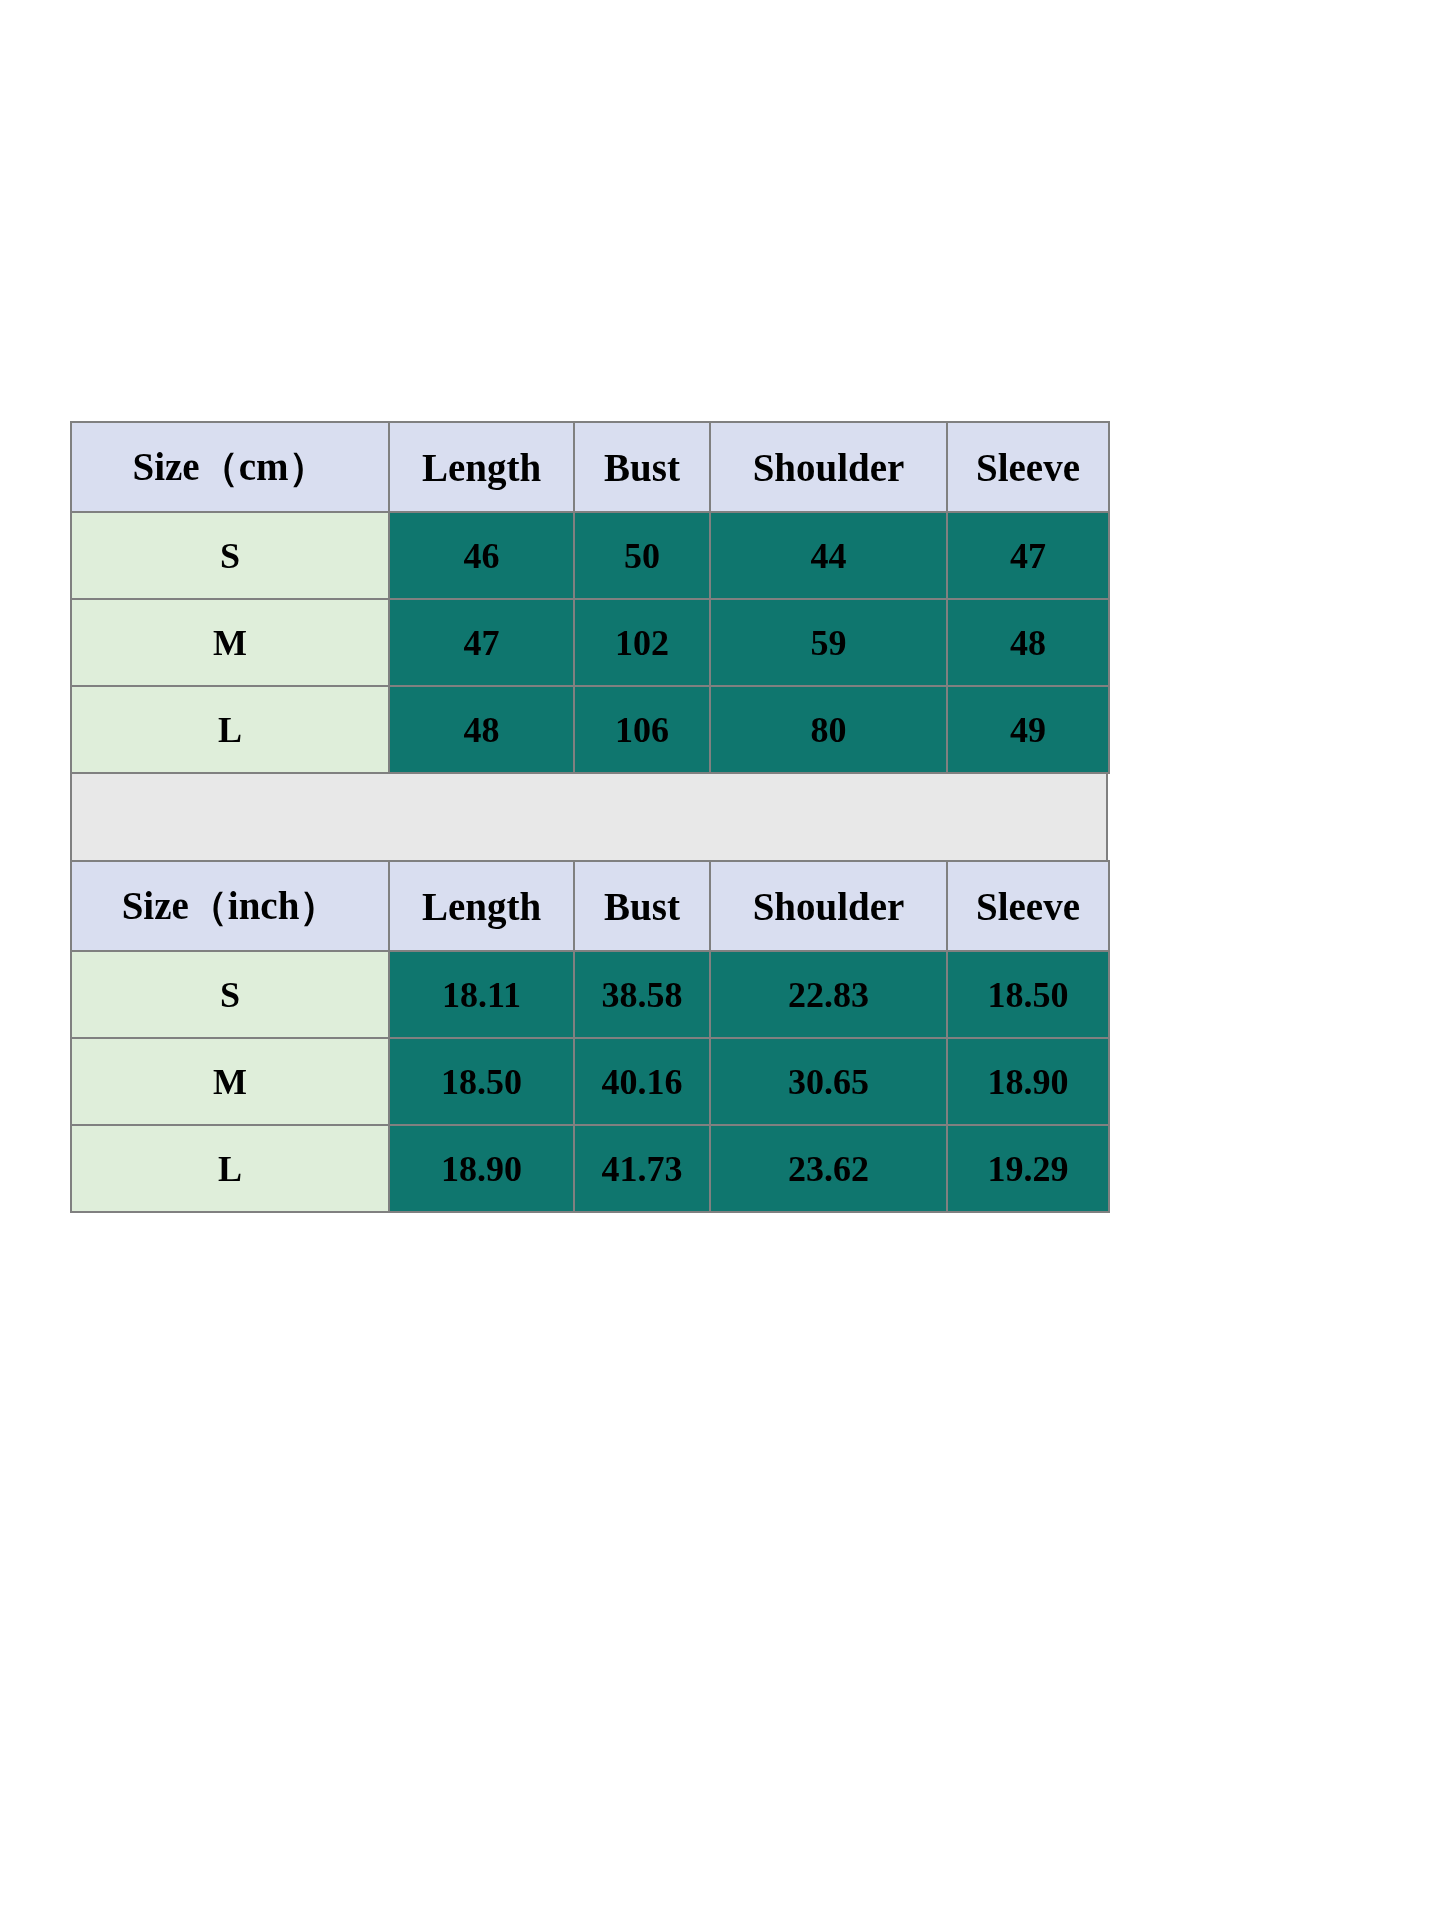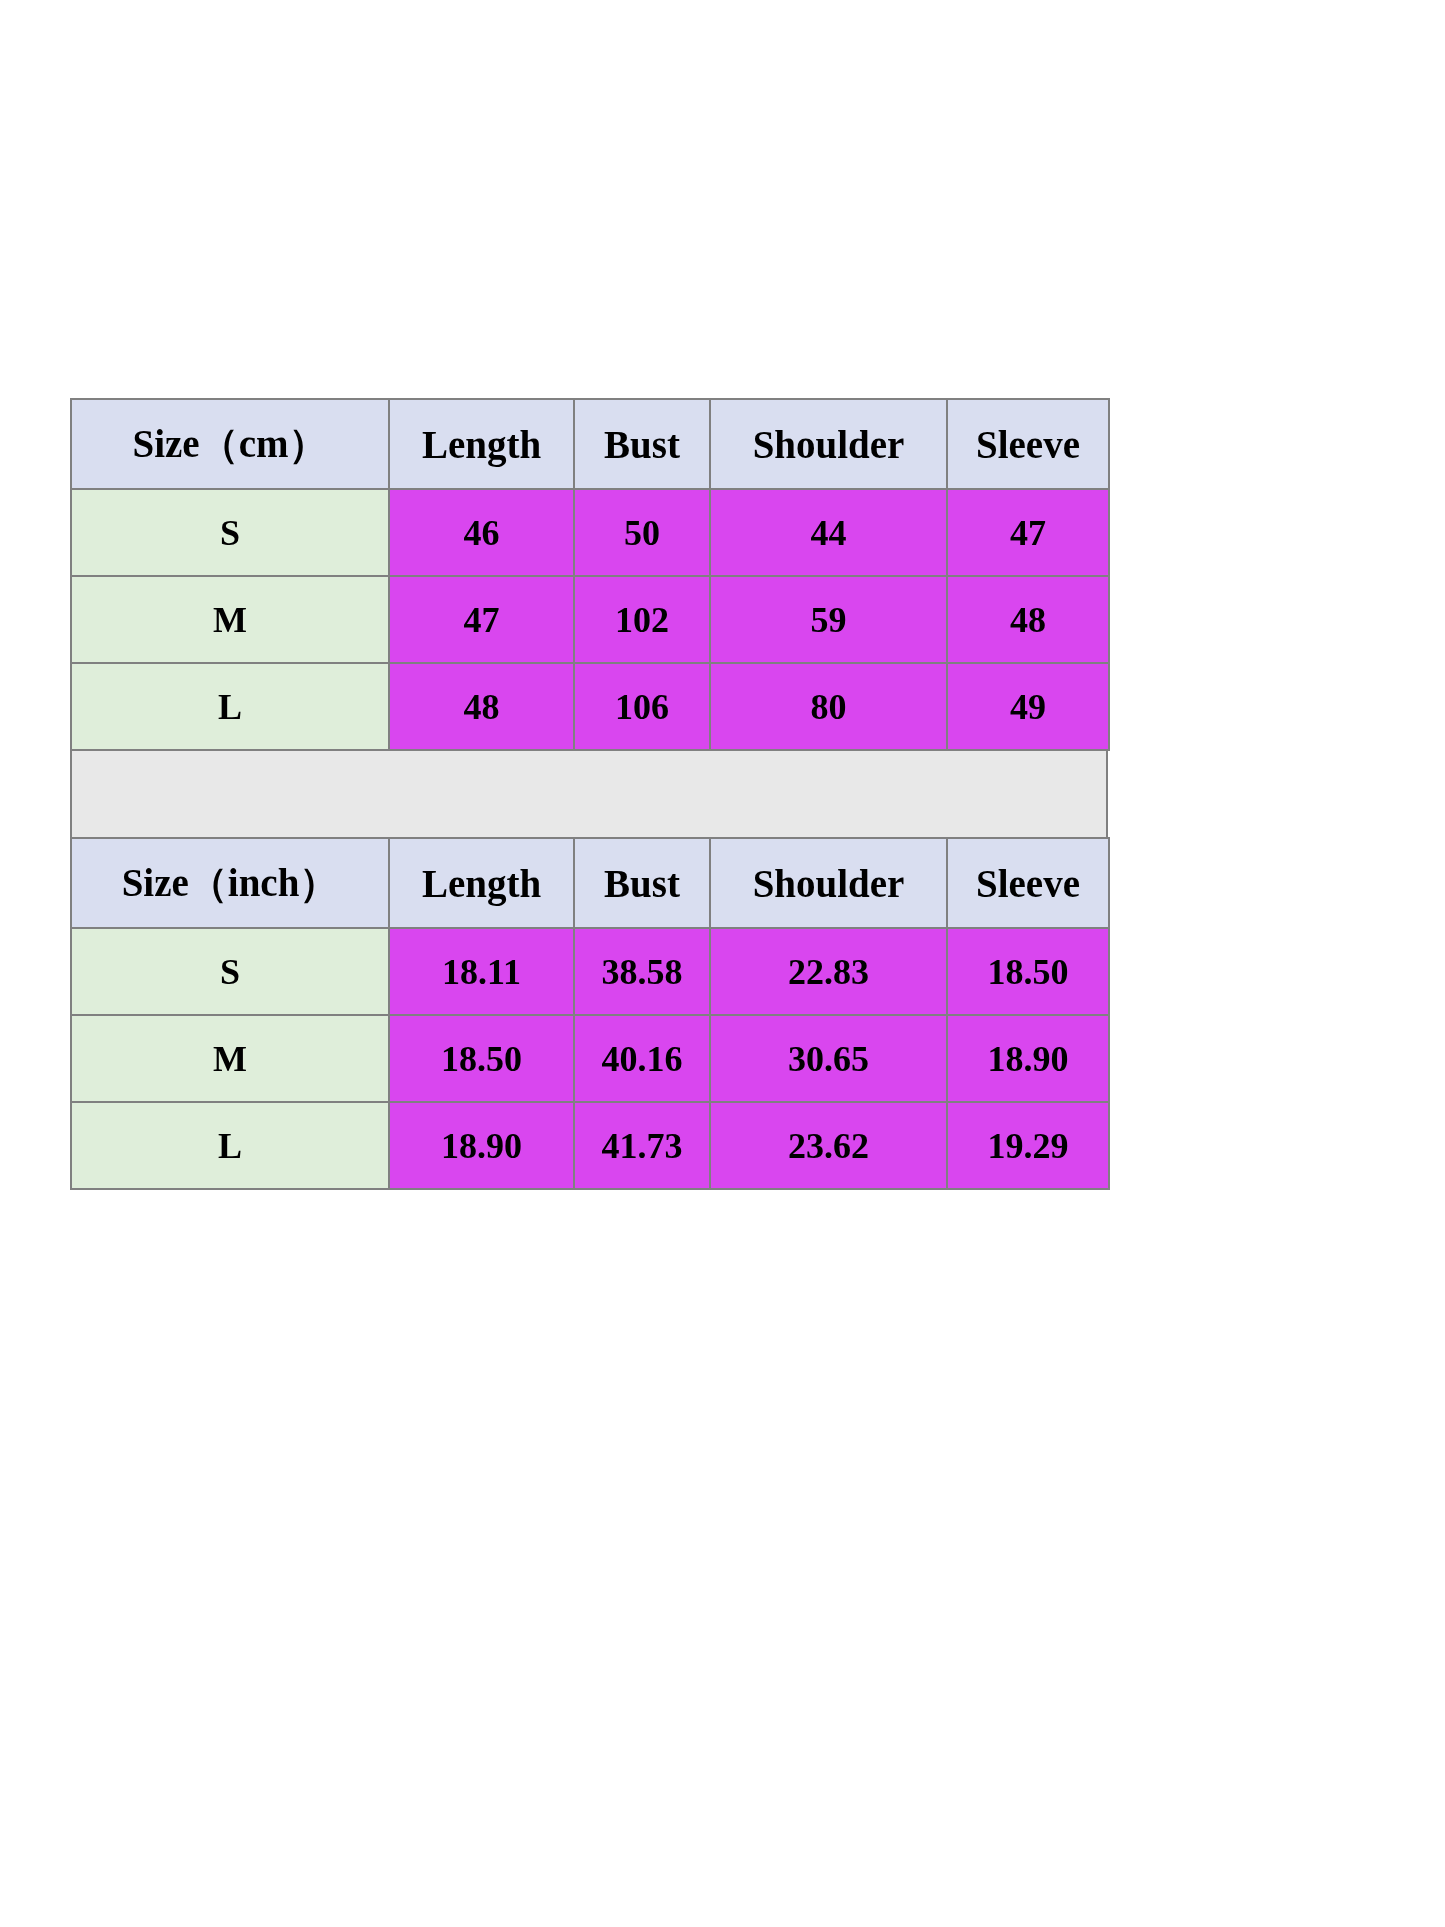--- a/index.html
+++ b/index.html
@@ -9,21 +9,21 @@
   }
   body {
     width: 1445px;
     height: 1927px;
     position: relative;
     font-family: "Liberation Serif", serif;
   }
   .sheet {
     position: absolute;
     left: 70px;
-    top: 398px;
+    top: 421px;
     width: 1038px;
   }
   table.size-table {
     border-collapse: collapse;
     table-layout: fixed;
     width: 1038px;
   }
   table.size-table col.c-size    { width: 318px; }
   table.size-table col.c-length  { width: 185px; }
   table.size-table col.c-bust    { width: 136px; }
@@ -41,21 +41,21 @@
   }
   table.size-table thead th {
     background: #d9def0;
     height: 88px;
     font-size: 39px;
     letter-spacing: 0px;
   }
   table.size-table tbody td {
     height: 85px;
     font-size: 36px;
-    background: #d946ef;
+    background: #0f766e;
   }
   table.size-table tbody td.size-cell {
     background: #dfeeda;
     font-size: 36px;
   }
   .spacer {
     height: 86px;
     width: 1038px;
     background: #e8e8e8;
     border-left: 2px solid #808080;

